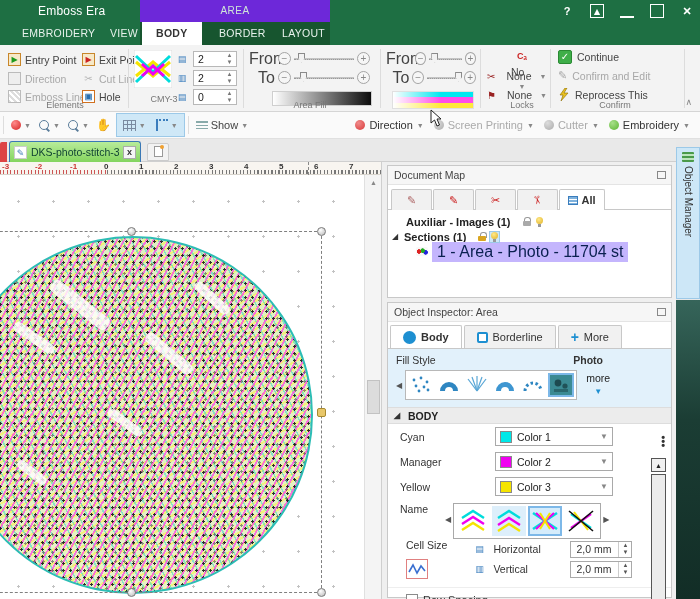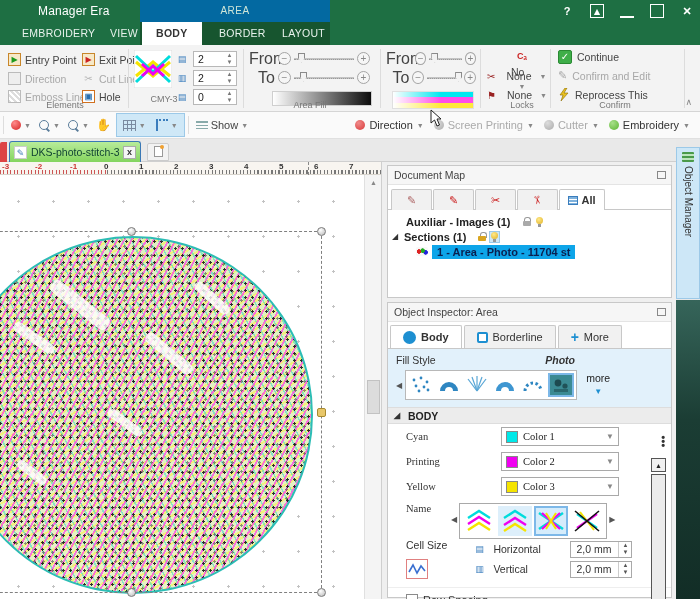--- a/index.html
+++ b/index.html
@@ -2,21 +2,21 @@
 <html><head>
 <meta charset="utf-8">
 <style>
   * { margin:0; padding:0; box-sizing:border-box; }
   html,body { width:700px; height:599px; overflow:hidden; font-family:"Liberation Sans", sans-serif; background:#e8e8e8; }
   #app { position:relative; width:700px; height:599px; background:#f1f1f1; font-size:11px; color:#333; }
 
   
   .titlebar { position:absolute; left:0; top:0; width:700px; height:22px; background:#1e6f43; color:#fff; }
   .app-title { position:absolute; left:38px; top:4px; font-size:12px; letter-spacing:.2px; }
-  .ctx-strip { position:absolute; left:140px; top:0; width:190px; height:22px; background:#0369a1; text-align:center; }
+  .ctx-strip { position:absolute; left:140px; top:0; width:190px; height:22px; background:#6d28d9; text-align:center; }
   .ctx-strip span { font-size:10px; color:#cfe6d8; line-height:22px; letter-spacing:.5px; }
   .winbtns { position:absolute; right:6px; top:3px; display:flex; gap:16px; align-items:center; height:16px; }
   .winbtns .wb { width:14px; height:14px; display:flex; align-items:center; justify-content:center; color:#fff; font-size:11px; font-weight:bold; }
   .wb-min { width:10px; border-bottom:2px solid #fff; height:7px; }
   .wb-max { width:10px; height:9px; border:1.5px solid #fff; }
   .wb-ribbonopt { width:12px; height:11px; border:1.2px solid #fff; font-size:8px; line-height:9px; text-align:center; }
 
   
   .tabrow { position:absolute; left:0; top:22px; width:700px; height:23px; background:#1e6f43; }
   .tabrow .ctx-bg { position:absolute; left:140px; top:0; width:190px; height:23px; background:#17552f; }
@@ -139,40 +139,40 @@
   .lockico.gold::after { background:#d9a520; }
   .bulbico { width:9px; height:10px; position:relative; }
   .bulbico::before { content:""; position:absolute; left:1px; top:0; width:7px; height:7px; border-radius:50%; background:radial-gradient(circle at 40% 35%,#ffe98a,#e0b020); }
   .bulbico::after { content:""; position:absolute; left:3px; bottom:0; width:3px; height:3px; background:#999; }
   .bulbico.lit { background:#cfe8f7; outline:1px solid #9cc9e8; }
   .expander { font-size:8px; color:#333; width:8px; }
   .seldot-ico { width:12px; height:9px; background:
       radial-gradient(circle at 25% 50%, #d22 0 2px, transparent 2.5px),
       radial-gradient(circle at 55% 40%, #2a2 0 2px, transparent 2.5px),
       radial-gradient(circle at 80% 60%, #22d 0 2px, transparent 2.5px), #f8f8f8; border-radius:2px; }
-  .selitem { background:#0ea5e9; color:#0a2050; font-weight:bold; font-size:11px; padding:1px 5px; }
+  .selitem { background:#c4b5fd; color:#0a2050; font-weight:normal; font-size:16px; padding:1px 5px; }
 
   
   .insp-tabs { display:flex; height:24px; margin-top:3px; padding-left:2px; border-bottom:1px solid #c8c8c8; }
   .itab { display:flex; align-items:center; gap:5px; padding:0 12px; border:1px solid #c8c8c8; border-bottom:none; background:#f1f1f1; border-radius:2px 2px 0 0; margin-right:2px; font-size:11px; color:#333; }
   .itab.sel { background:#fff; font-weight:bold; }
   .cdot { width:13px; height:13px; border-radius:50%; background:#1d8fd1; }
   .csq { width:11px; height:11px; border:2.5px solid #1d8fd1; border-radius:2px; background:#fff; }
   .plus { color:#1d8fd1; font-weight:bold; font-size:14px; }
   .fillstyle { background:#e2f1fb; padding:5px 8px 7px 8px; }
   .fs-head { display:flex; justify-content:space-between; font-size:10.5px; color:#333; }
-  .fs-head .ph { font-weight:bold; margin-right:88px;font-style:italic; }
+  .fs-head .ph { font-weight:bold; margin-right:60px; }
   .fs-row { display:flex; align-items:center; gap:3px; margin-top:4px; }
   .fs-strip { display:flex; align-items:center; gap:2px; background:#fff; border:1px solid #b8b8b8; padding:2px; }
   .fsico { width:26px; height:24px; display:flex; align-items:center; justify-content:center; background:#fff; }
   .fsico.sel { border:2px solid #7db8e8; background:#d5ecfb; }
   .more { font-size:10.5px; color:#222; text-align:center; line-height:1.1; margin-left:6px; }
   .more .ddarr { color:#1d8fd1; font-size:8px; }
   .sect-head { display:flex; align-items:center; gap:6px; background:#ececec; height:17px; padding:0 6px; font-weight:bold; font-size:10.5px; color:#222; border-top:1px solid #ddd; border-bottom:1px solid #ddd; }
-  .prow { display:flex; align-items:center; height:25px; padding-left:18px;font-family:Liberation Serif, serif; }
+  .prow { display:flex; align-items:center; height:25px; padding-left:12px; }
   .prow .plbl { width:95px; font-size:10.5px; color:#333; }
   .dropdown { width:118px; height:19px; border:1px solid #a9a9a9; background:#fff; display:flex; align-items:center; gap:5px; padding:0 4px; }
   .swatch { width:12px; height:12px; border:1px solid #888; }
   .dropdown .dtxt { font-size:10.5px; color:#222; flex:1; }
   .dropdown .ddarr { font-size:8px; }
   .nameStrip { display:flex; align-items:center; gap:2px; background:#fff; border:1px solid #a9a9a9; padding:2px; }
   .nmico { width:34px; height:30px; display:flex; align-items:center; justify-content:center; }
   .nmico.lite { background:#ddeffb; }
   .nmico.sel { background:#d5ecfb; border:2px solid #7db8e8; }
   .tinyarr { font-size:8px; color:#555; }
@@ -200,21 +200,21 @@
   .om-dark { position:absolute; left:0; top:161px; width:24px; height:299px; background:linear-gradient(180deg,#36655a,#1b3d34 40%,#122d26); }
 
   .cursor-arrow { position:absolute; left:430px; top:64px; width:12px; height:18px; z-index:50; }
 </style>
 </head>
 <body>
 
 <div id="app">
 
   <div class="titlebar">
-    <span class="app-title">Manager Era</span>
+    <span class="app-title">Emboss Era</span>
     <div class="ctx-strip"><span>AREA</span></div>
     <div class="winbtns">
       <span class="wb">?</span>
       <span class="wb wb-ribbonopt">▴</span>
       <span class="wb wb-min"></span>
       <span class="wb wb-max"></span>
       <span class="wb">✕</span>
     </div>
   </div>
 
@@ -578,21 +578,21 @@
 
       <div class="prow">
         <span class="plbl">Cyan</span>
         <div class="dropdown">
             <span class="swatch" style="background:#00e8e8;"></span>
             <span class="dtxt">Color 1</span>
             <span class="ddarr">▼</span>
           </div>
       </div>
       <div class="prow">
-        <span class="plbl">Printing</span>
+        <span class="plbl">Manager</span>
         <div class="dropdown">
             <span class="swatch" style="background:#f000f0;"></span>
             <span class="dtxt">Color 2</span>
             <span class="ddarr">▼</span>
           </div>
       </div>
       <div class="prow">
         <span class="plbl">Yellow</span>
         <div class="dropdown">
             <span class="swatch" style="background:#f5e400;"></span>

